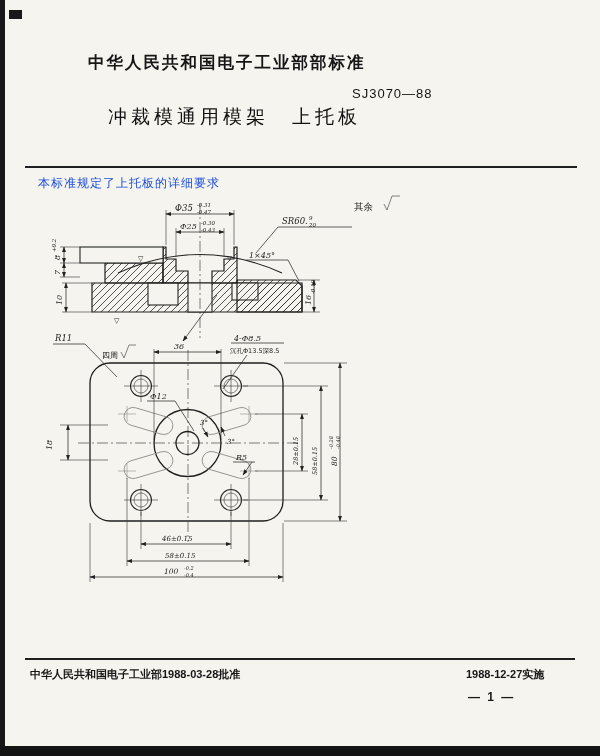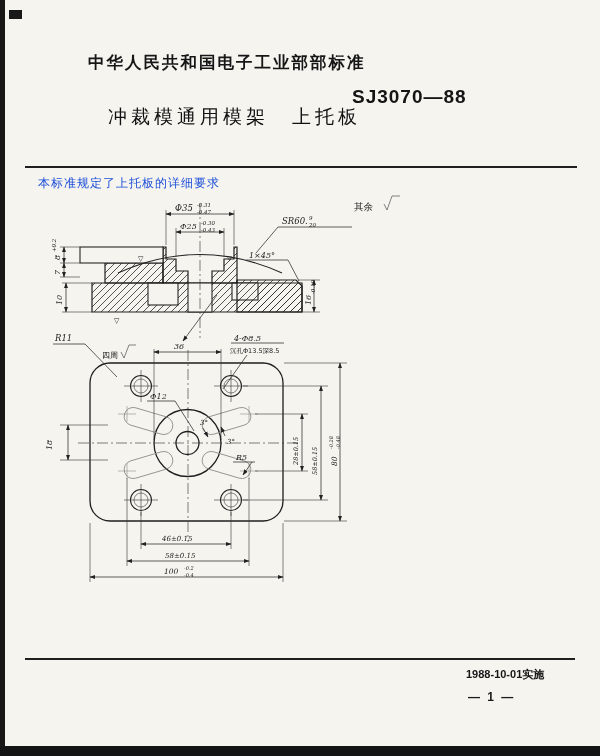--- a/index.html
+++ b/index.html
@@ -4,21 +4,21 @@
 <style>
   html,body{margin:0;padding:0;}
   body{width:600px;height:756px;background:#e9e8e4;font-family:"Liberation Sans",sans-serif;}
   .page{position:relative;width:600px;height:756px;background:#f5f4ef;overflow:hidden;color:#1b1b1b;}
   
   .edge-left{position:absolute;left:0;top:0;width:5px;height:748px;background:#171717;}
   .edge-bottom{position:absolute;left:0;top:746px;width:600px;height:10px;background:#141414;}
   .corner-mark{position:absolute;left:9px;top:10px;width:13px;height:9px;background:#191919;}
   .txt{position:absolute;white-space:pre;}
   .hdr1{left:88px;top:52px;font-size:16.5px;font-weight:bold;letter-spacing:2px;color:#161616;}
-  .stdno{left:352px;top:86px;font-size:19px;font-weight:bold;letter-spacing:1px;color:#141414;}
+  .stdno{left:352px;top:86px;font-size:13px;font-weight:normal;letter-spacing:1px;color:#141414;}
   .title{left:108px;top:104px;font-size:19px;font-weight:normal;letter-spacing:4px;color:#111;}
   .rule{position:absolute;background:#1f1f1f;}
   .rule-top{left:25px;top:166px;width:552px;height:2px;}
   .rule-bottom{left:25px;top:658px;width:550px;height:2px;}
   .intro{left:38px;top:175px;font-size:12px;letter-spacing:1px;color:#1d4ed8;}
   .foot-left{left:30px;top:667px;font-size:11px;font-weight:bold;color:#161616;}
   .foot-right{left:466px;top:667px;font-size:11px;font-weight:bold;color:#161616;}
   .pageno{left:468px;top:690px;font-size:12px;font-weight:bold;letter-spacing:2px;color:#1a1a1a;}
   svg{position:absolute;left:0;top:195px;}
   svg text{fill:#1c1c1c;font-family:"DejaVu Serif",serif;font-style:italic;}
@@ -239,15 +239,16 @@
       <line class="thin" x1="90" y1="523" x2="90" y2="582"></line>
       <line class="thin" x1="283" y1="523" x2="283" y2="582"></line>
       <line class="dim" x1="90" y1="577" x2="283" y2="577" marker-start="url(#arr)" marker-end="url(#arr)"></line>
       <text x="164" y="574" font-size="7.5">100</text>
       <text x="184" y="570" font-size="5">-0.2</text>
       <text x="184" y="577" font-size="5">-0.4</text>
     </g>
   </svg>
 
   <div class="rule rule-bottom"></div>
-  <div class="txt foot-right">1988-10-01实施</div>
+  <div class="txt foot-left">中华人民共和国电子工业部1988-03-28批准</div>
+  <div class="txt foot-right">1988-12-27实施</div>
   <div class="txt pageno">— 1 —</div>
 </div>
 
 </body></html>

